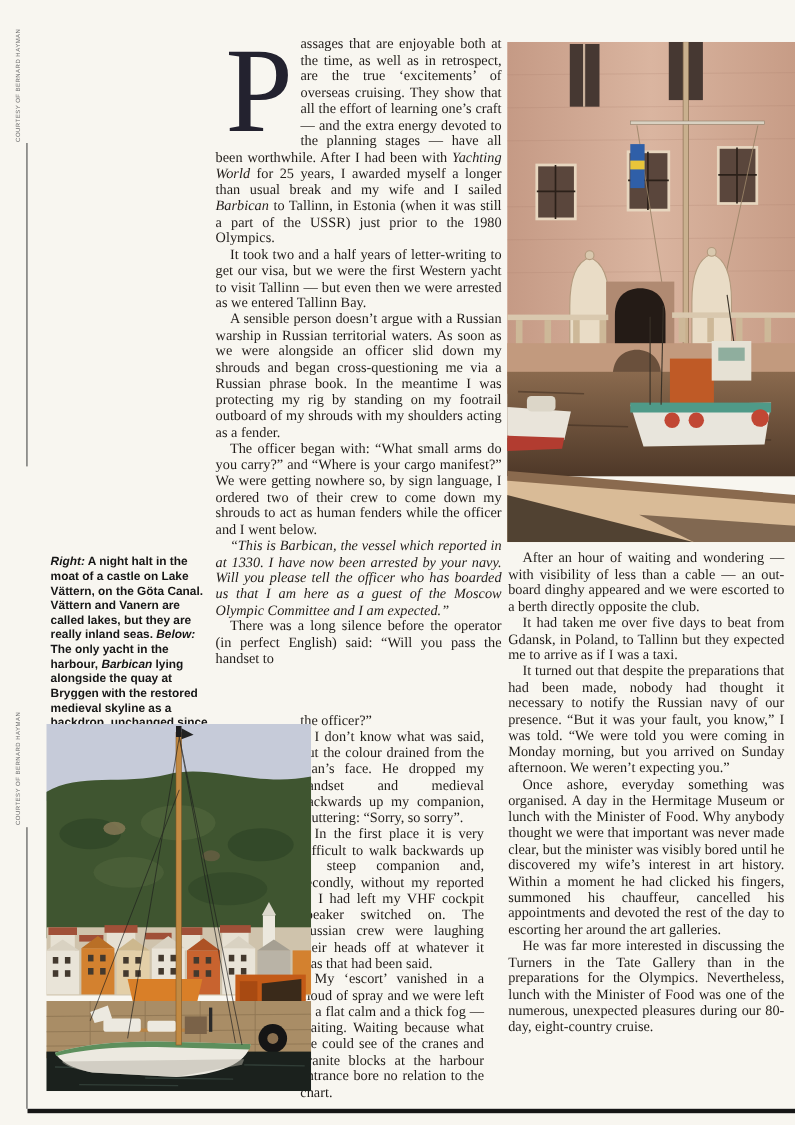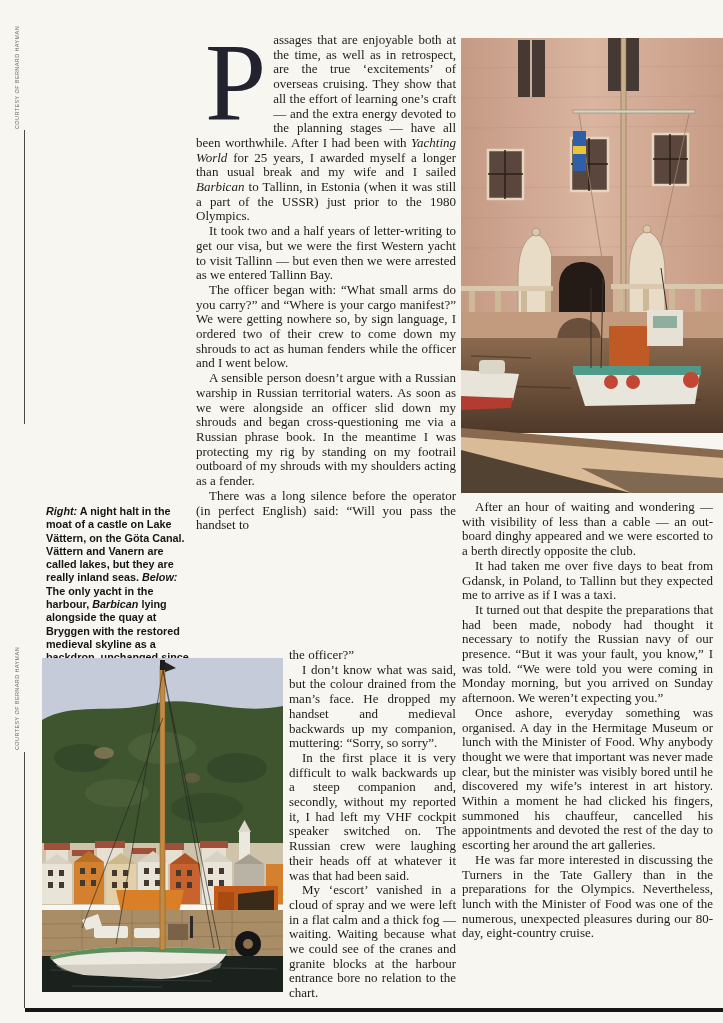--- a/index.html
+++ b/index.html
@@ -22,21 +22,21 @@
   .vline-bottom{top:752px;height:256px;}
   
   .col{
     position:absolute;color:#201c19;
     font-size:13px;line-height:14.7px;text-align:justify;
   }
   .col p{margin:0;text-indent:13px;}
   .col p.first{text-indent:0;}
   .col p.cont{text-indent:0;}
   .col-main{left:196px;top:33px;width:260px;}
-  .col-narrow{left:289px;top:648px;width:167px;}
+  .col-narrow{left:273px;top:648px;width:167px;}
   .col-right{left:462px;top:500px;width:251px;}
   .dropcap{
     float:left;font-family:"Liberation Serif",serif;
     font-size:110px;line-height:86px;color:#23222f;
     padding:6px 7px 0 9px;
   }
   
   .caption{
     position:absolute;left:46px;top:505px;width:149px;
     font-family:"Liberation Sans",sans-serif;font-weight:bold;
@@ -56,22 +56,23 @@
 <div class="page">
 
   <div class="credit credit-top">COURTESY OF BERNARD HAYMAN</div>
   <div class="vline vline-top"></div>
   <div class="credit credit-bottom">COURTESY OF BERNARD HAYMAN</div>
   <div class="vline vline-bottom"></div>
 
   <div class="col col-main">
       <p class="first"><span class="dropcap">P</span>assages that are enjoyable both at the time, as well as in retrospect, are the true ‘excitements’ of overseas cruising. They show that all the effort of learning one’s craft — and the extra energy devoted to the planning stages — have all been worthwhile. After I had been with <i>Yachting World</i> for 25 years, I awarded myself a longer than usual break and my wife and I sailed <i>Barbican</i> to Tallinn, in Estonia (when it was still a part of the USSR) just prior to the 1980 Olympics.</p>
       <p>It took two and a half years of letter-writing to get our visa, but we were the first Western yacht to visit Tallinn — but even then we were arrested as we entered Tallinn Bay.</p>
+      <p>A sensible person doesn’t argue with a Russian warship in Russian territorial waters. As soon as we were alongside an officer slid down my shrouds and began cross-questioning me via a Russian phrase book. In the meantime I was protecting my rig by standing on my footrail outboard of my shrouds with my shoulders acting as a fender.</p>
       <p>The officer began with: “What small arms do you carry?” and “Where is your cargo manifest?” We were getting nowhere so, by sign language, I ordered two of their crew to come down my shrouds to act as human fenders while the officer and I went below.</p>
-      <p>A sensible person doesn’t argue with a Russian warship in Russian territorial waters. As soon as we were alongside an officer slid down my shrouds and began cross-questioning me via a Russian phrase book. In the meantime I was protecting my rig by standing on my footrail outboard of my shrouds with my shoulders acting as a fender.</p>
+      <p><i>“This is Barbican, the vessel which reported in at 1330. I have now been arrested by your navy. Will you please tell the officer who has boarded us that I am here as a guest of the Moscow Olympic Committee and I am expected.”</i></p>
       <p>There was a long silence before the operator (in perfect English) said: “Will you pass the handset to</p>
     </div>
 
   <div class="col col-narrow">
       <p class="cont">the officer?”</p>
       <p>I don’t know what was said, but the colour drained from the man’s face. He dropped my handset and medieval backwards up my companion, muttering: “Sorry, so sorry”.</p>
       <p>In the first place it is very difficult to walk backwards up a steep companion and, secondly, without my reported it, I had left my VHF cockpit speaker switched on. The Russian crew were laughing their heads off at whatever it was that had been said.</p>
       <p>My ‘escort’ vanished in a cloud of spray and we were left in a flat calm and a thick fog — waiting. Waiting because what we could see of the cranes and granite blocks at the harbour entrance bore no relation to the chart.</p>
     </div>
 

